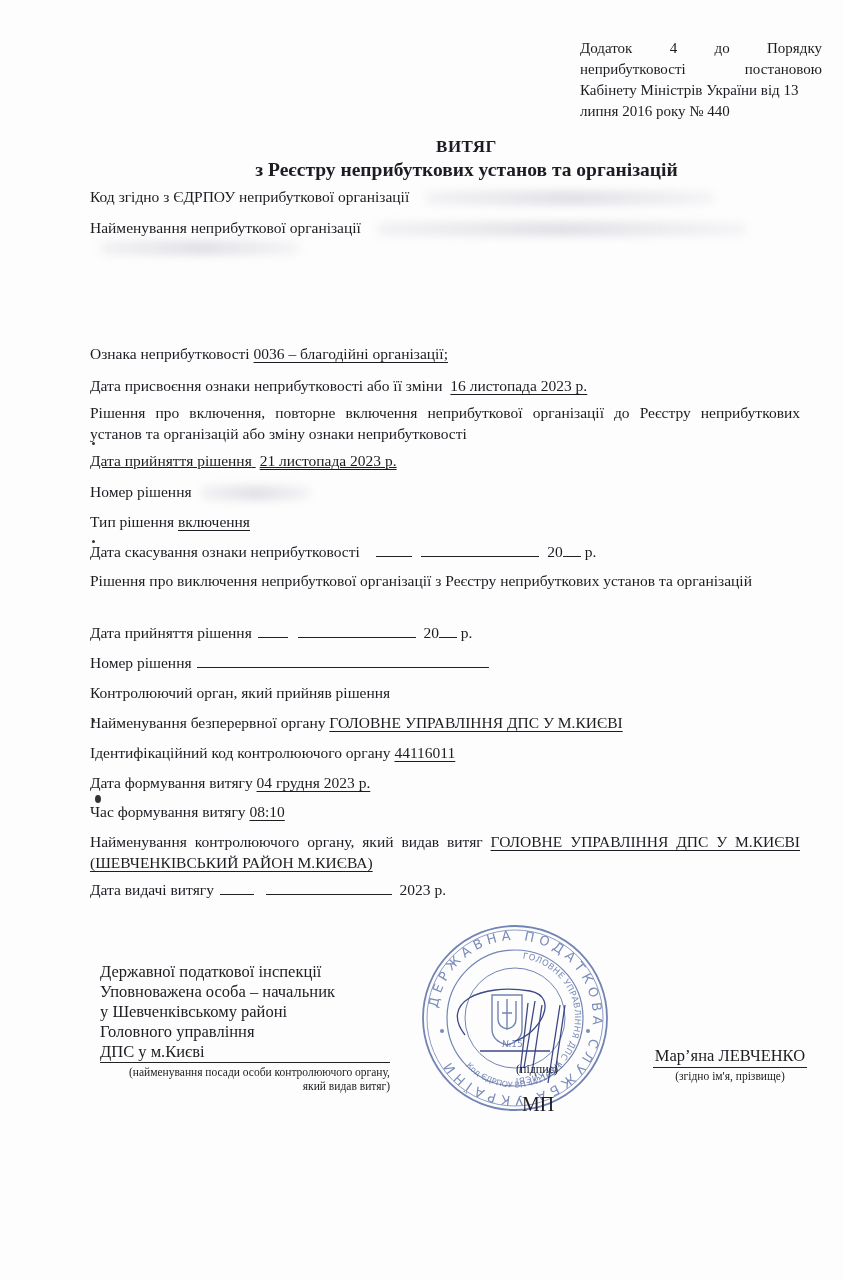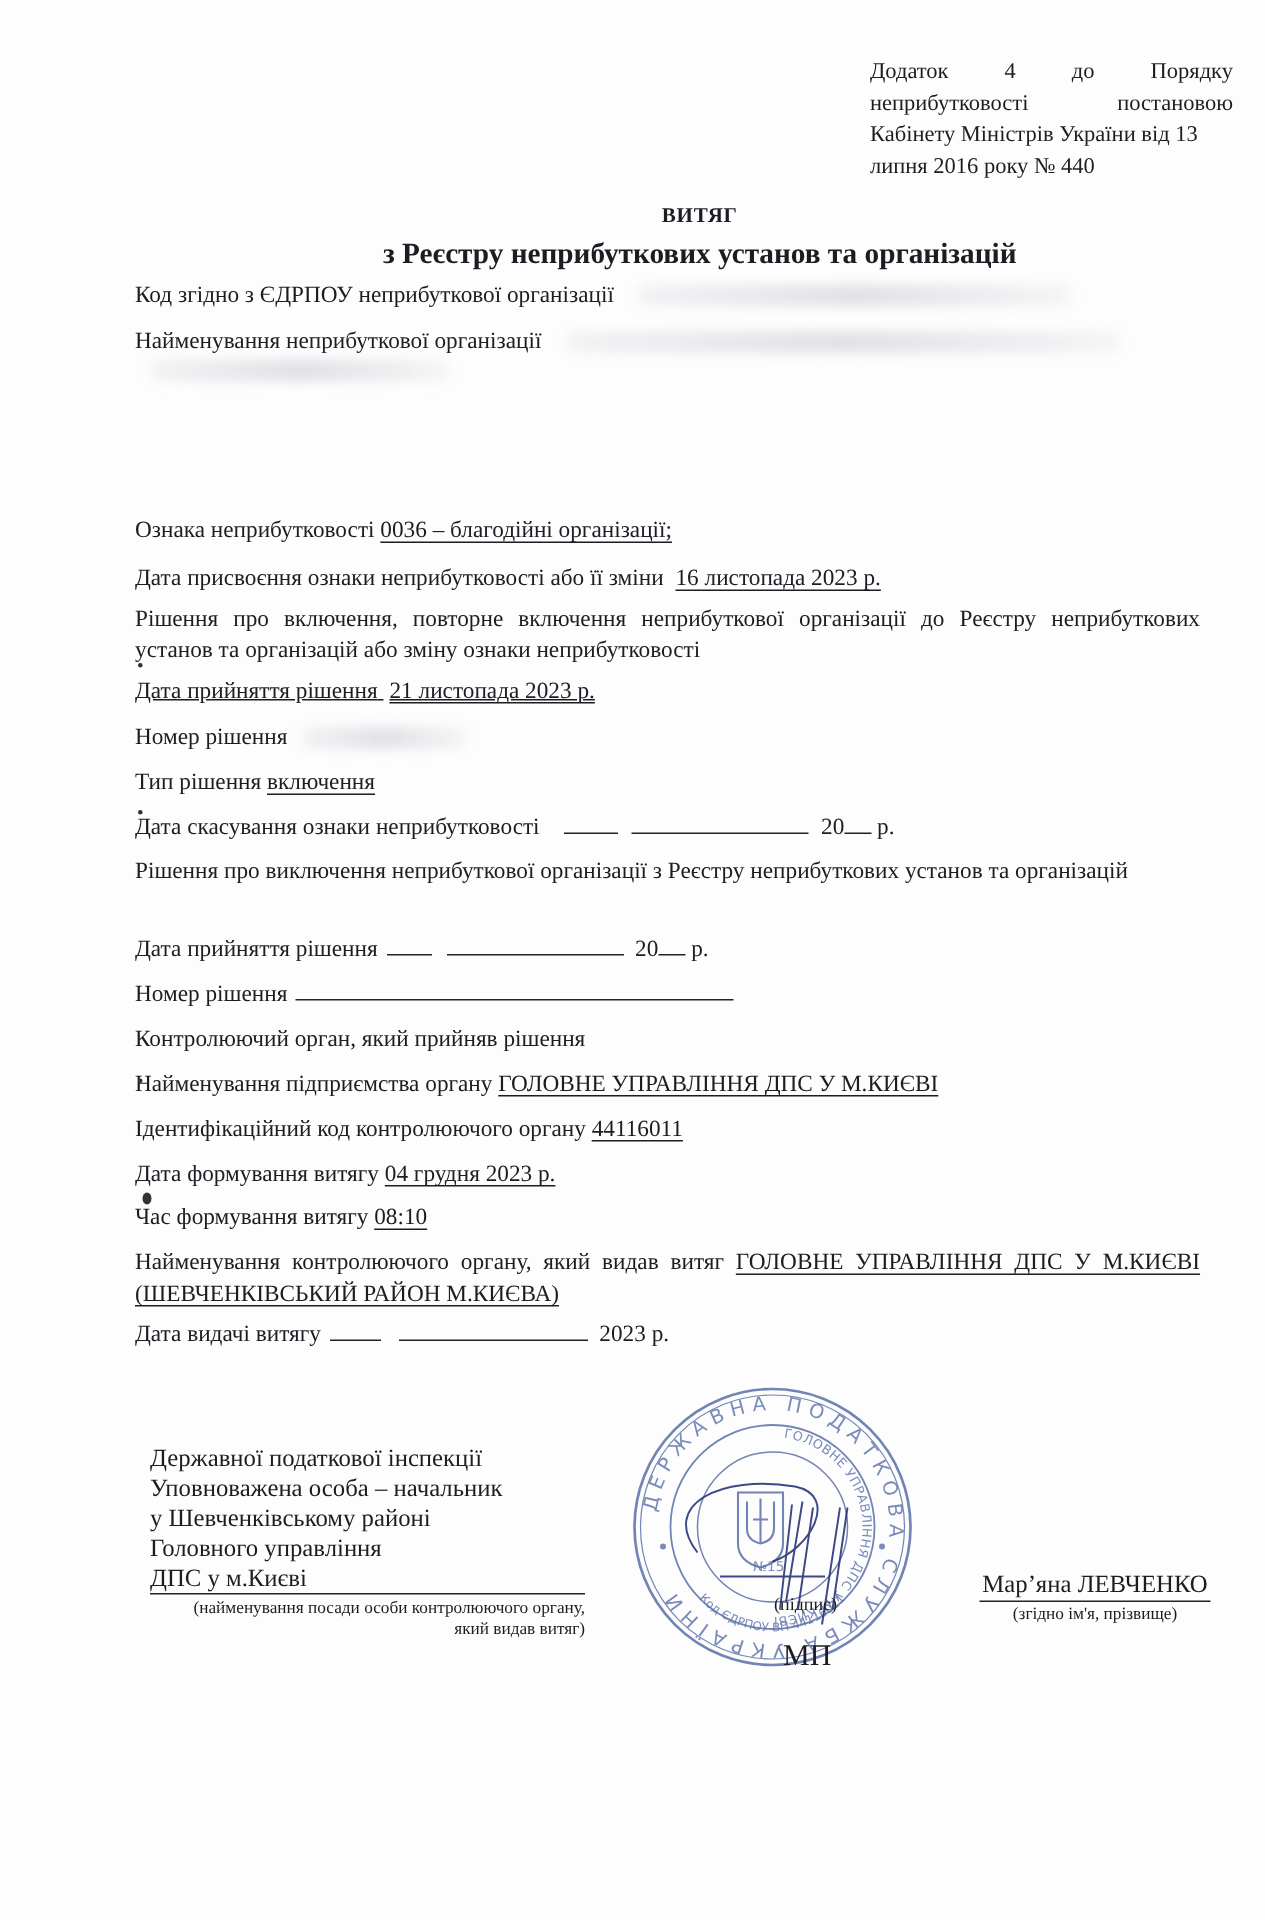--- a/index.html
+++ b/index.html
@@ -14,21 +14,21 @@
   .page { position: absolute; inset: 0; }
   .appendix {
     position: absolute; left: 580px; top: 38px; width: 242px;
     font-size: 15px; line-height: 21px; text-align: justify;
     text-align-last: left;
   }
   .appendix .row1 { display: flex; justify-content: space-between; }
   .appendix .row2 { display: flex; justify-content: space-between; }
   .title {
     position: absolute; left: 0; right: 0; top: 137px;
-    text-align: center; font-weight: bold; font-size: 14px; padding-left: 90px;
+    text-align: center; font-weight: bold; font-size: 17px; padding-left: 90px;
     letter-spacing: 0.5px;
   }
   .subtitle {
     position: absolute; left: 0; right: 0; top: 159px;
     text-align: center; font-weight: bold; font-size: 19.5px; padding-left: 90px;
   }
   .body-text {
     position: absolute; left: 90px; width: 710px;
     font-size: 15.5px; line-height: 21px;
   }
@@ -141,21 +141,21 @@
   </div>
 
   <div class="body-text" style="top:652px;">
     <span>Номер рішення</span>
     <span class="blank" style="width:292px;margin-left:2px;"></span>
   </div>
 
   <div class="body-text" style="top:682px;">Контролюючий орган, який прийняв рішення</div>
 
   <div class="body-text" style="top:712px;">
-    <span>Найменування підприємства органу</span>
+    <span>Найменування безперервної органу</span>
     <span class="u">ГОЛОВНЕ УПРАВЛІННЯ ДПС У М.КИЄВІ</span>
   </div>
 
   <div class="body-text" style="top:742px;">
     <span>Ідентифікаційний код контролюючого органу</span>
     <span class="u">44116011</span>
   </div>
 
   <div class="body-text" style="top:772px;">
     <span>Дата формування витягу</span>

